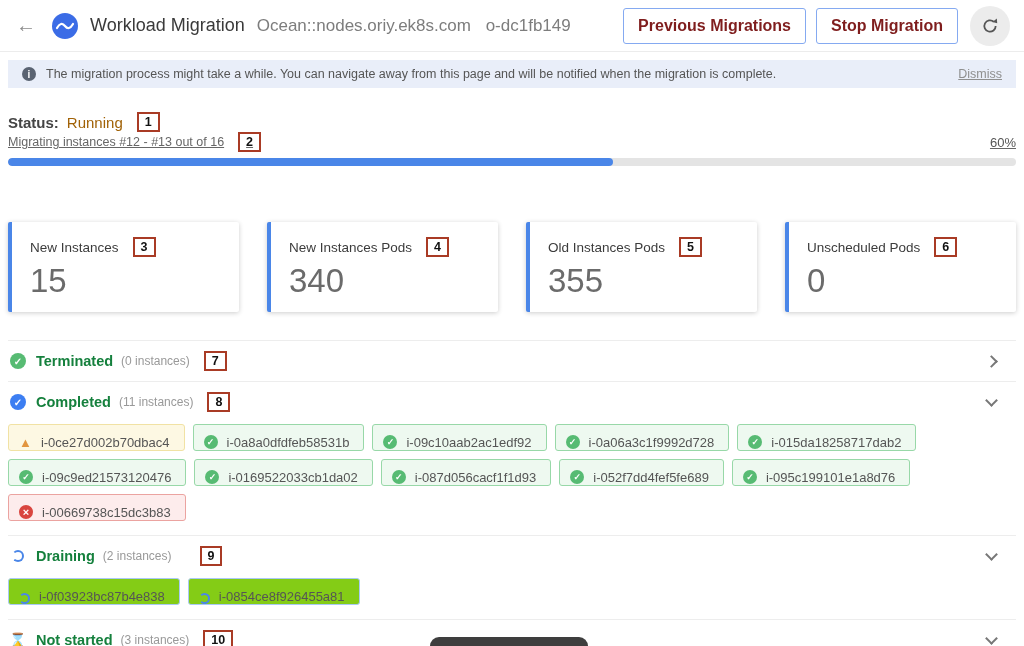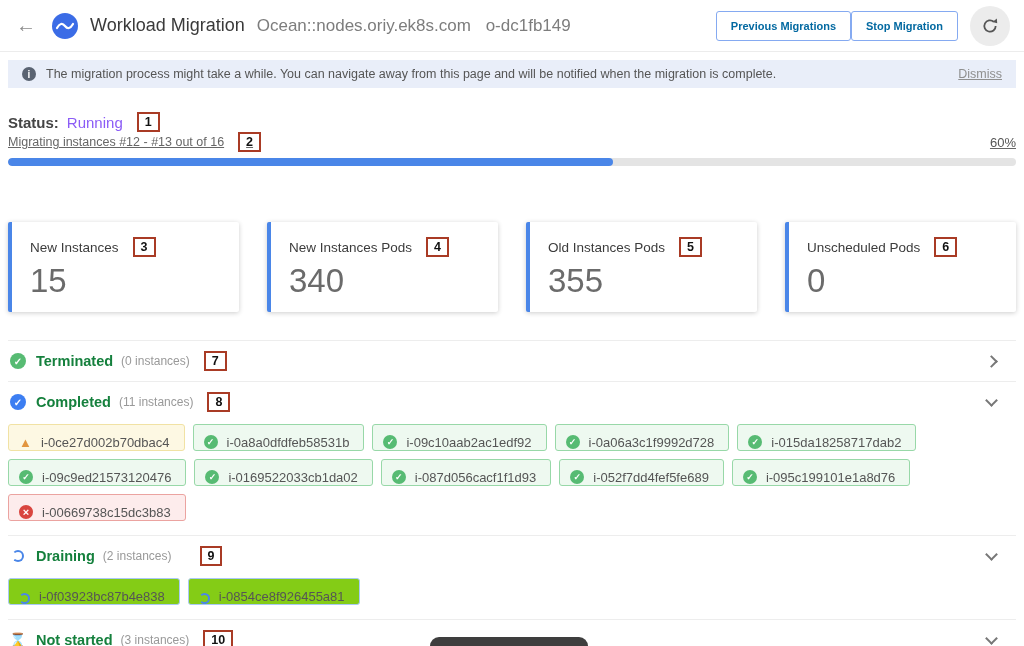--- a/index.html
+++ b/index.html
@@ -10,22 +10,22 @@
   }
   
   .header { height:52px; display:flex; align-items:center; padding:0 14px 0 16px; border-bottom:1px solid #ececec; }
   .back-arrow { font-size:20px; color:#8a8a8a; margin-right:16px; cursor:pointer; }
   .logo { width:26px; height:26px; margin-right:12px; flex:0 0 auto; }
   .title { font-size:18px; font-weight:normal; color:#3a3a3a; margin-right:12px; white-space:nowrap; }
   .subtitle { font-size:17px; color:#7d7d7d; white-space:nowrap; }
   .subtitle span { margin-right:10px; }
   .header-actions { margin-left:auto; display:flex; align-items:center; }
   .btn-outline {
-    background:#fff; border:1px solid #85aaf1; color:#0369a1; font-weight:bold;
-    font-size:11px; padding:8px 14px; border-radius:3px; cursor:pointer;
+    background:#fff; border:1px solid #85aaf1; color:#7f1d1d; font-weight:bold;
+    font-size:16px; padding:8px 14px; border-radius:3px; margin-left:10px; cursor:pointer;
     font-family:"Liberation Sans", sans-serif;
   }
   .refresh-btn {
     width:40px; height:40px; border-radius:50%; background:#ececec; border:none;
     margin-left:12px; display:flex; align-items:center; justify-content:center; cursor:pointer;
   }
   
   .banner {
     margin:8px 8px 0; background:#e9eef9; height:28px; display:flex; align-items:center;
     padding:0 14px; font-size:12.5px; color:#555;
@@ -34,21 +34,21 @@
     width:14px; height:14px; border-radius:50%; background:#5a6372; color:#fff;
     font-size:10px; font-weight:bold; display:inline-flex; align-items:center; justify-content:center;
     margin-right:10px; font-style:normal;
   }
   .dismiss { margin-left:auto; color:#8f8f8f; text-decoration:underline; cursor:pointer; }
   
   .content { padding:0 8px; }
   .status-block { margin-top:24px; }
   .status-line { font-size:15px; display:flex; align-items:center; }
   .status-label { font-weight:bold; color:#444; margin-right:8px; }
-  .status-value { color:#8b5cf6; }
+  .status-value { color:#a16207; }
   .progress-row { margin-top:0; display:flex; align-items:center; font-size:12.5px; color:#666;text-decoration:underline; }
   .progress-pct { margin-left:auto; font-size:13px; color:#555; }
   .progress-track { margin-top:6px; height:8px; background:#e4e4e4; border-radius:4px; overflow:hidden; }
   .progress-fill { height:100%; background:#4a86e8; border-radius:4px; }
   
   .anno {
     display:inline-block; margin-left:14px; padding:0 6px; min-width:10px; text-align:center;
     border:2px solid #a93b25; background:#fff; color:#111; font-weight:bold;
     font-size:12.5px; line-height:16px; vertical-align:middle;
   }

